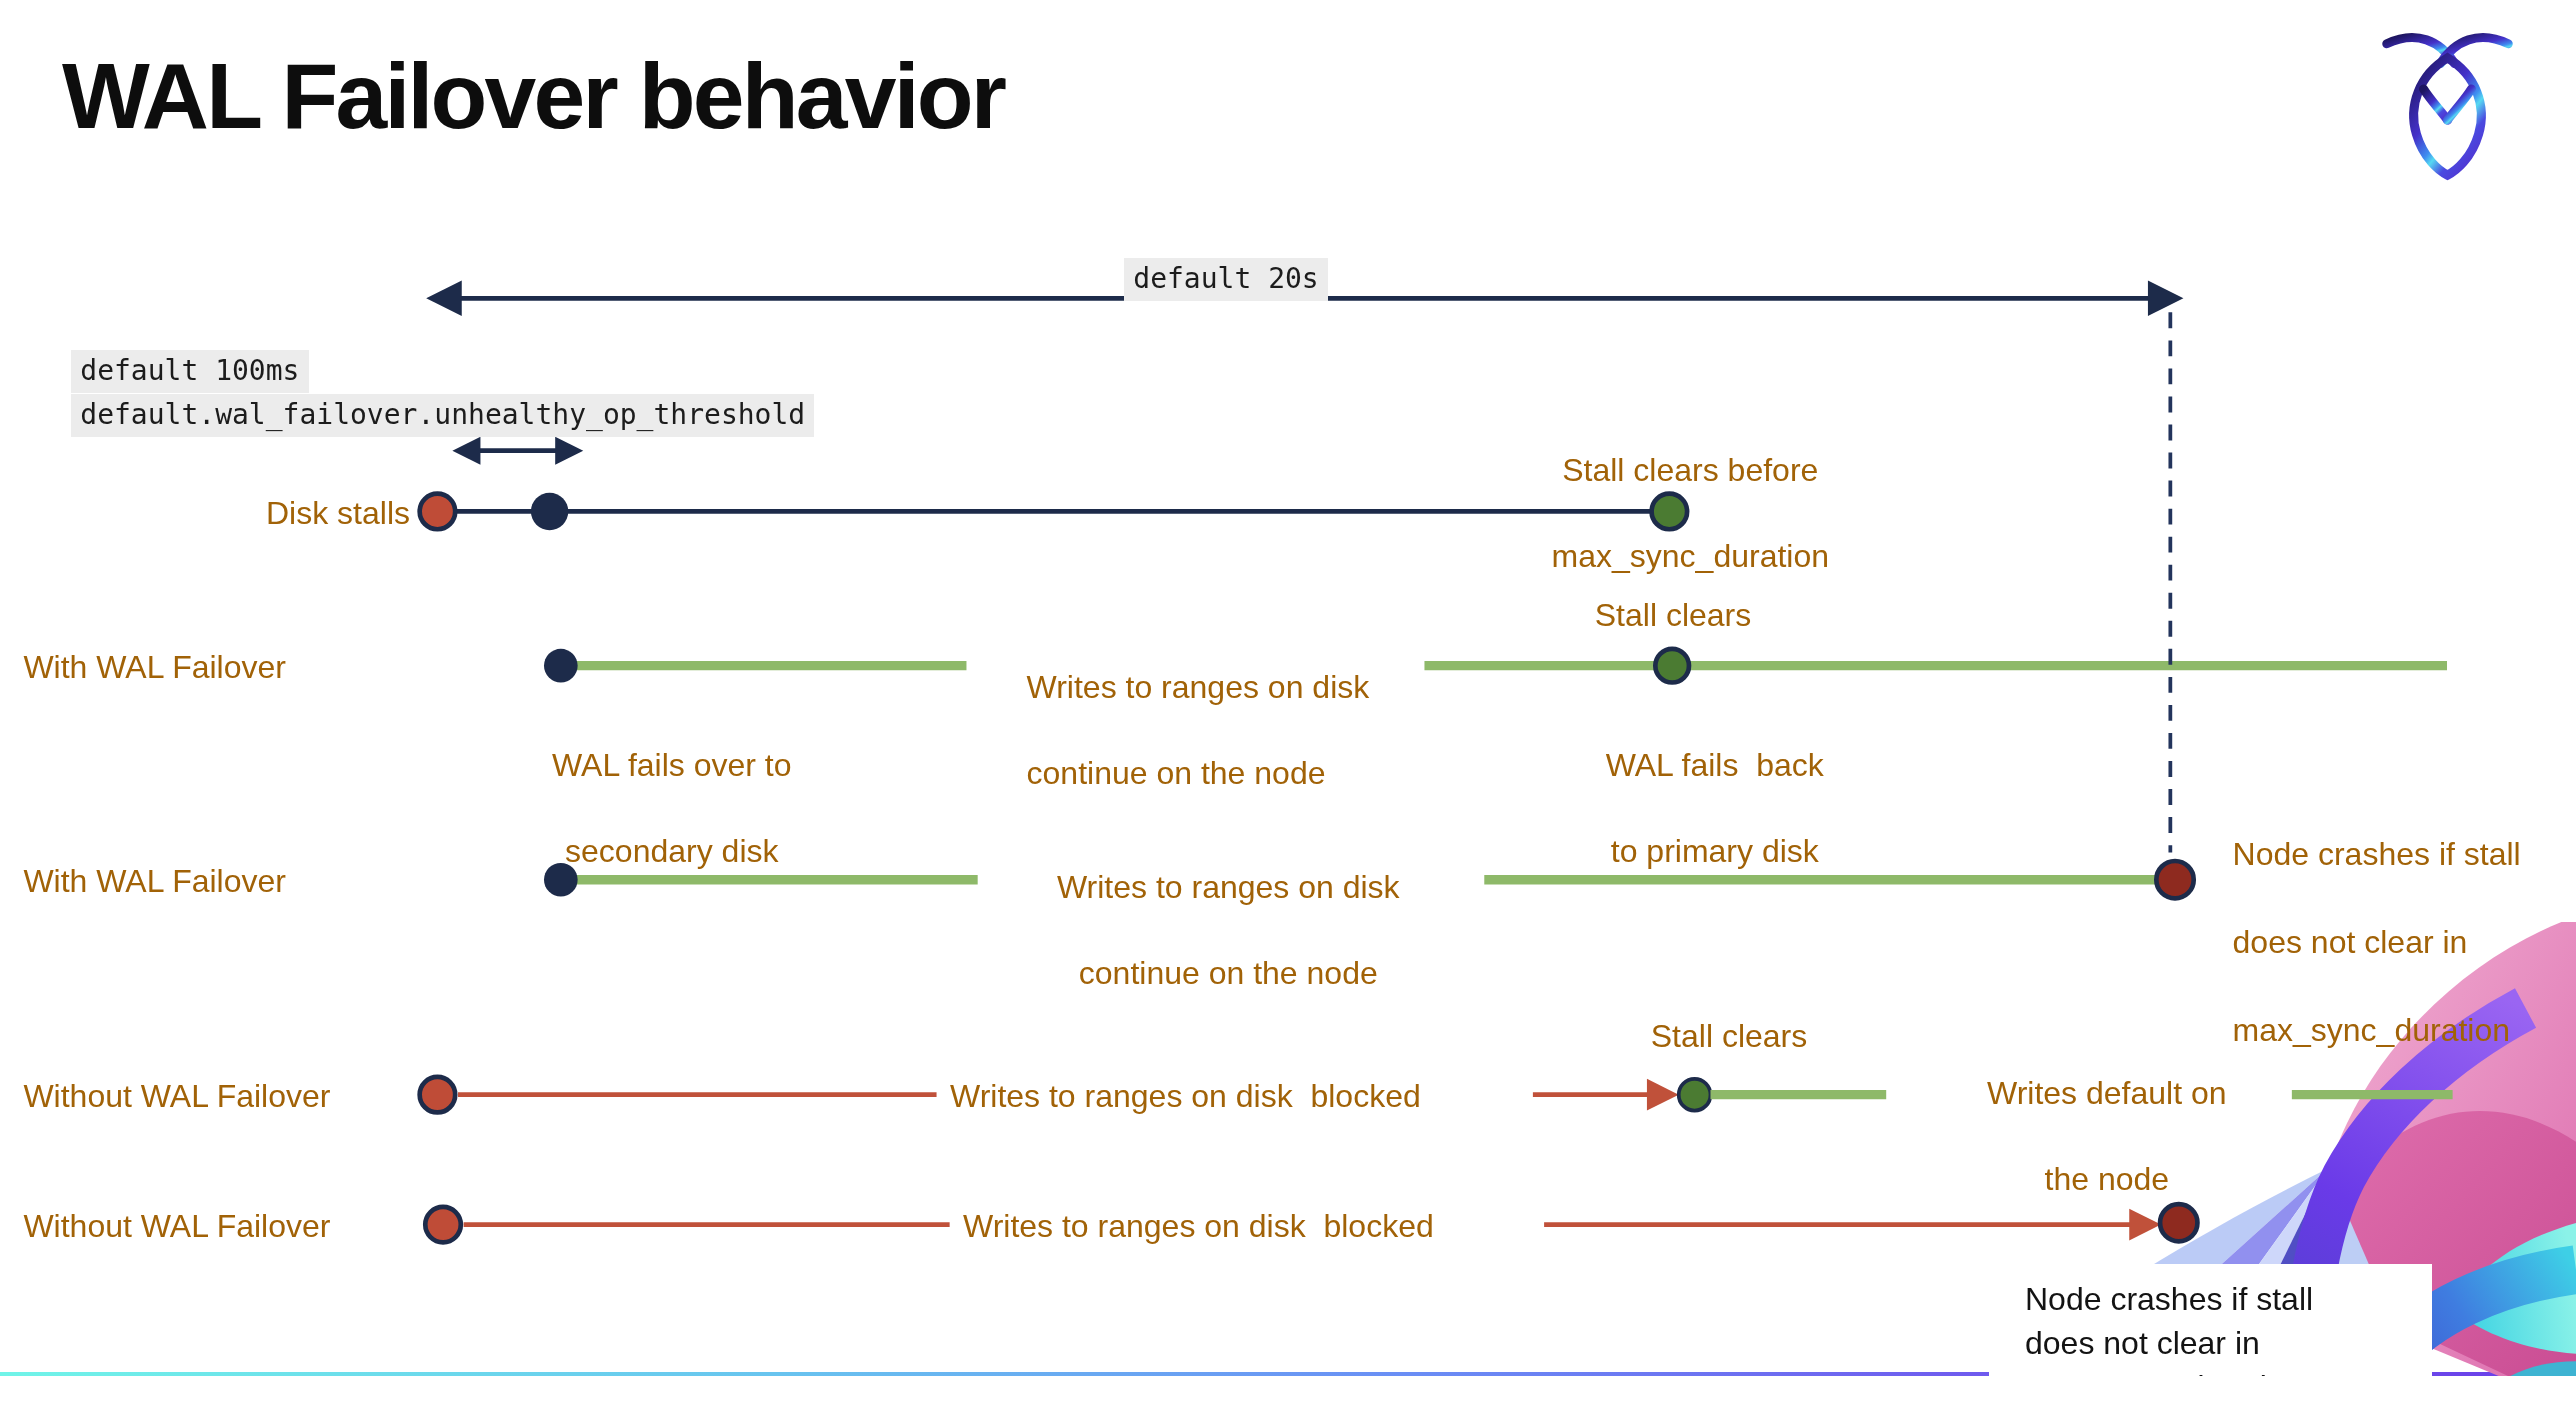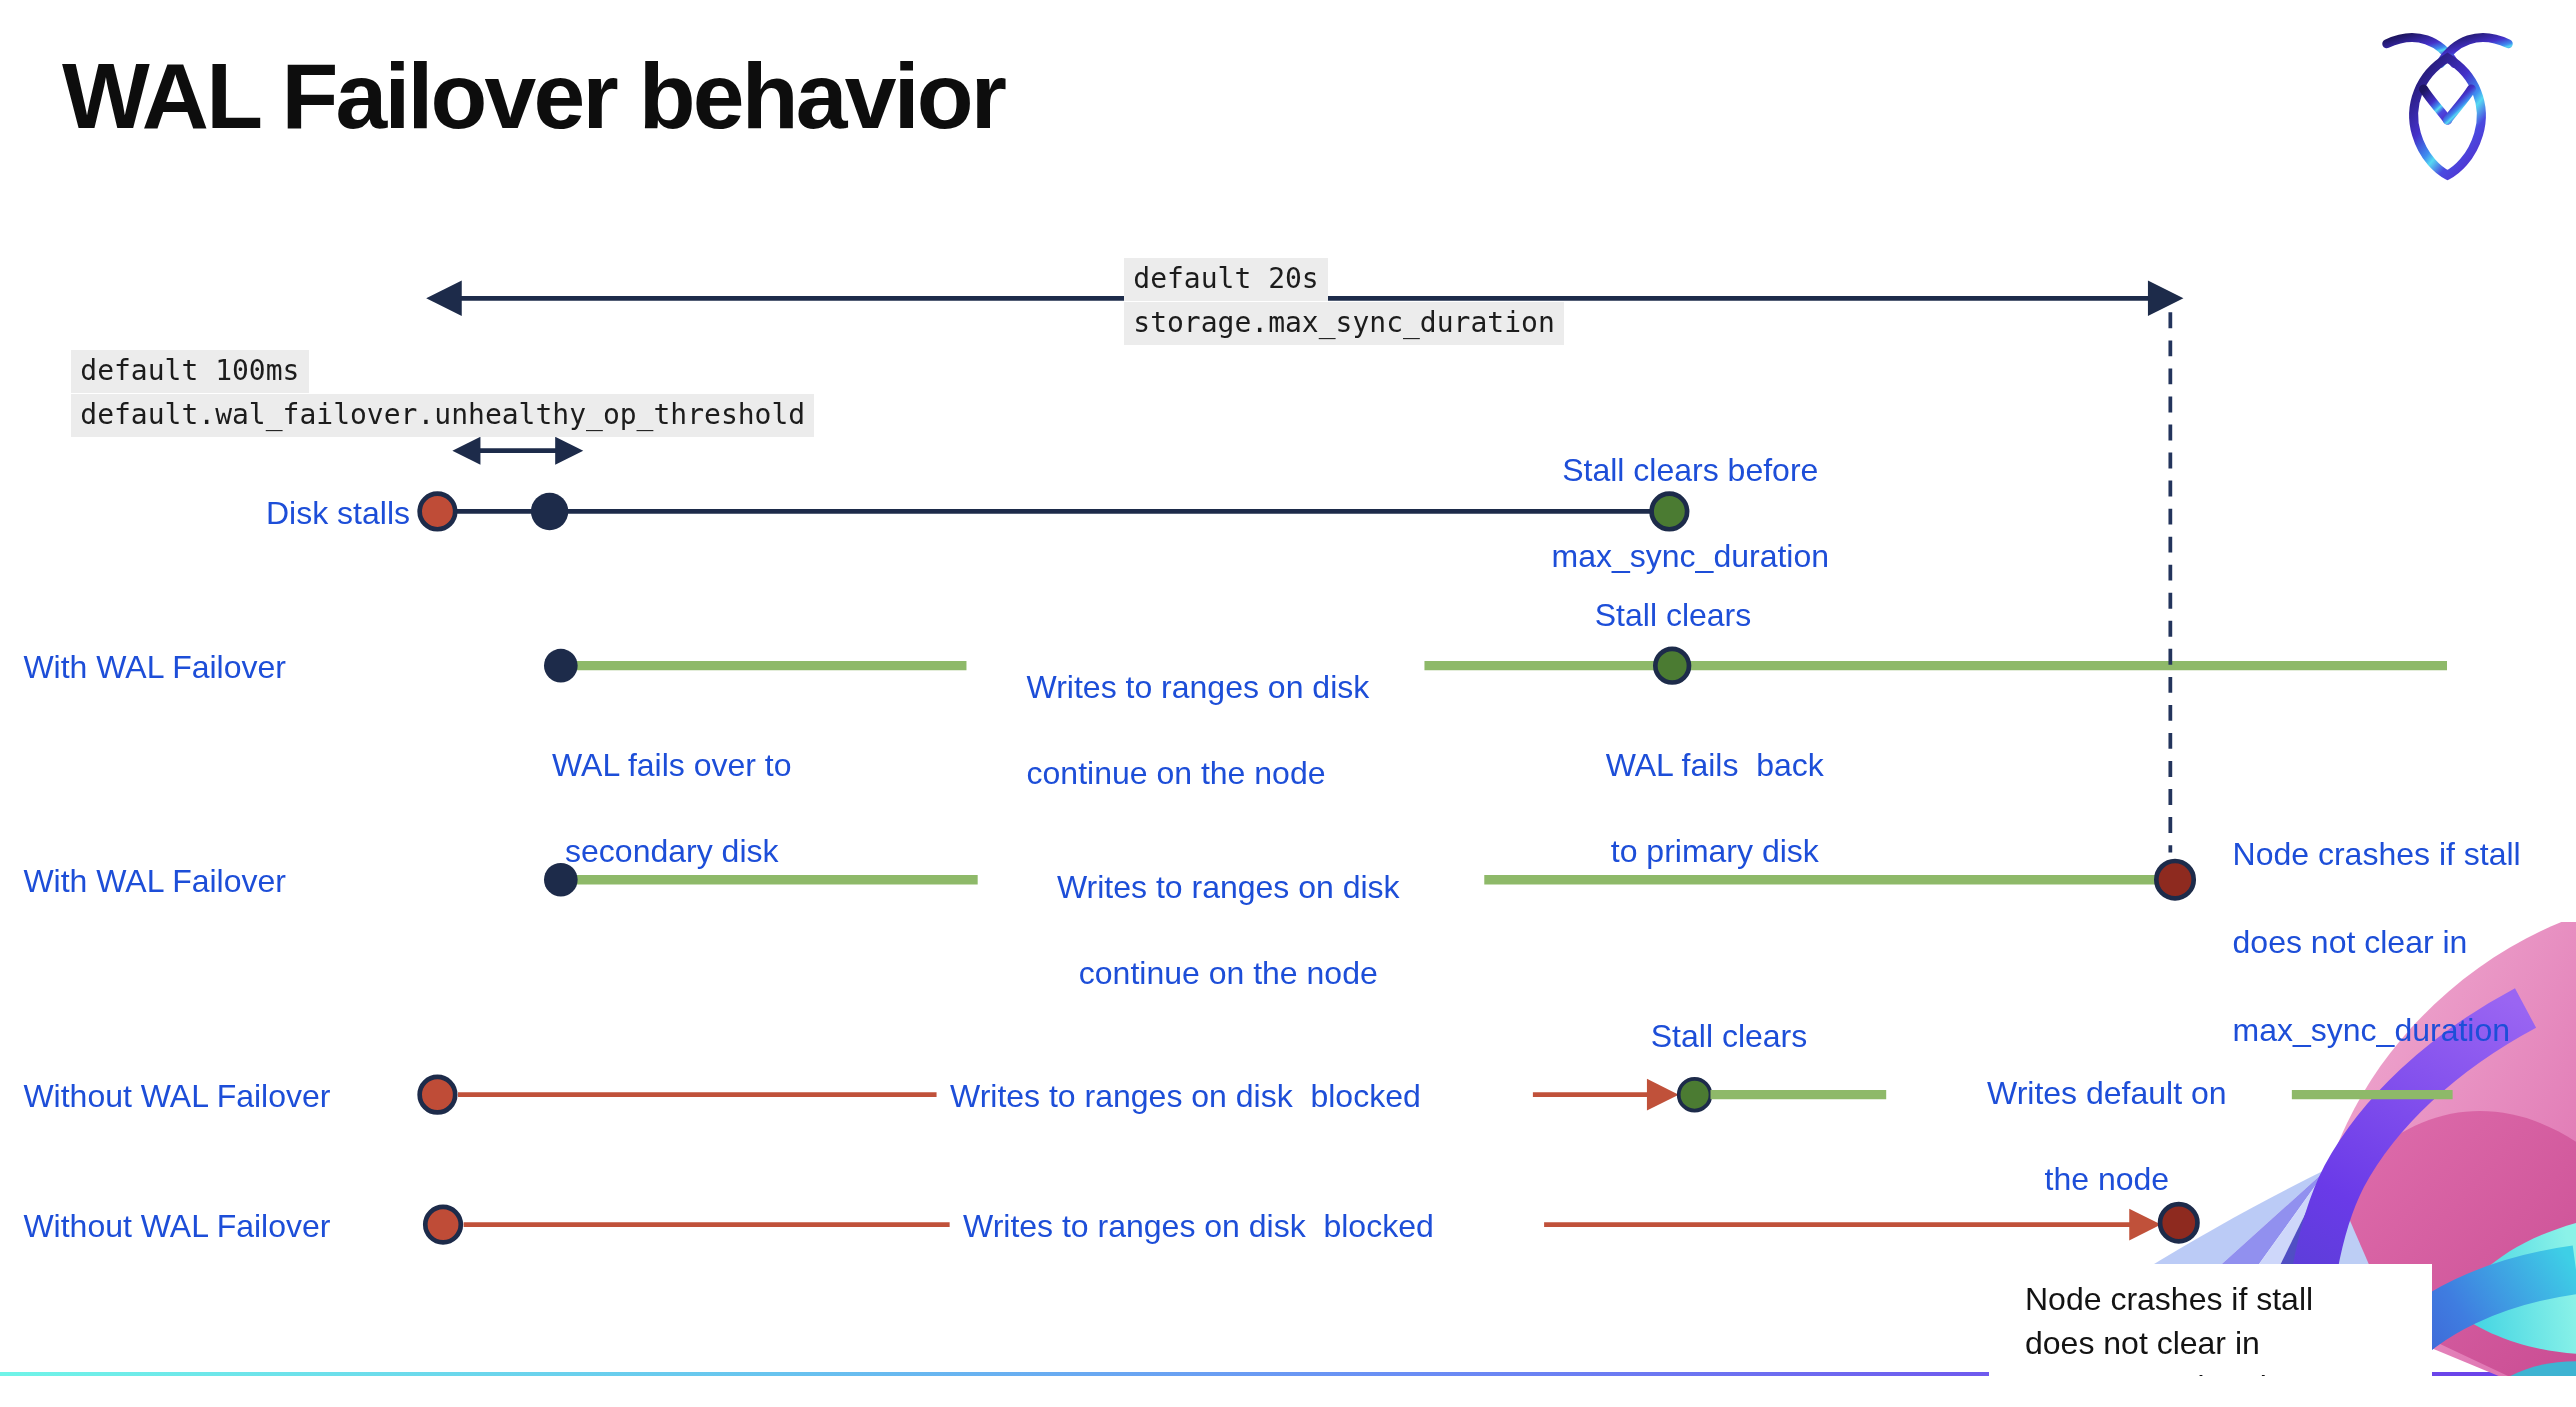--- a/index.html
+++ b/index.html
@@ -1,18 +1,18 @@
 <!DOCTYPE html>
 <html style="font-size:15px"><head>
 <meta charset="utf-8">
 <style>
   html,body{margin:0;padding:0;background:#ffffff;}
   #page{position:relative;width:2576px;height:1376px;background:#ffffff;overflow:hidden;
         font-family:"Liberation Sans",sans-serif;color:#131313;}
-  .t{position:absolute;font-size:32px;line-height:43px;color:#1d4ed8;white-space:pre-wrap;}
+  .t{position:absolute;font-size:32px;line-height:43px;color:#a16207;white-space:pre-wrap;}
   .center{text-align:center;}
   .right{text-align:right;}
   .code{position:absolute;font-family:"DejaVu Sans Mono",monospace;font-size:28px;line-height:37px;
         color:#1c1c1c;}
   .code span{background:#ececec;padding:1.9px 9.3px 3.7px 9.3px;display:inline-block;margin-bottom:1.9px;}
   #title{position:absolute;left:62px;top:45px;font-size:93px;line-height:103px;font-weight:700;
          letter-spacing:-2.8px;color:#0d0d0d;}
   #bottom-bar{position:absolute;left:0;top:1372px;width:2576px;height:36px;z-index:1;
         background:linear-gradient(90deg,#70f4e8 0%,#68c4ef 30%,#6a8df5 55%,#6f58ee 78%,#6a3fe9 100%);}
   #corner-art{position:absolute;left:1922px;top:922px;width:654px;height:486px;z-index:2;}
@@ -146,21 +146,20 @@
       <line x1="496" y1="1310" x2="1016" y2="1310" stroke="#c0513a" stroke-width="5"></line>
       <line x1="1652" y1="1310" x2="2284" y2="1310" stroke="#c0513a" stroke-width="5"></line>
       <polygon points="2312,1310 2278,1293 2278,1327" fill="#c0513a"></polygon>
       <circle cx="474" cy="1310" r="19" fill="#bf4c37" stroke="#1d2b4a" stroke-width="5"></circle>
       <circle cx="2331" cy="1308" r="20" fill="#8e2a1f" stroke="#1d2b4a" stroke-width="5"></circle>
     </g>
   </svg>
 
   <div class="code z5" style="left:1124px;top:258px;">
     <span>default 20s</span><br>
-    <span>storage.max_sync_duration</span>
   </div>
   <div class="code z5" style="left:41px;top:350px;padding-left:30px;">
     <span>default 100ms</span><br>
     <span>default.wal_failover.unhealthy_op_threshold</span>
   </div>
 
   <div class="t right z5" style="left:148px;top:492px;width:262px;">Disk stalls</div>
   <div class="t z5" style="left:23.4px;top:646px;width:374px;">With WAL Failover</div>
   <div class="t z5" style="left:23.4px;top:860px;width:374px;">With WAL Failover</div>
   <div class="t z5" style="left:23.4px;top:1075px;width:393px;">Without WAL Failover</div>

